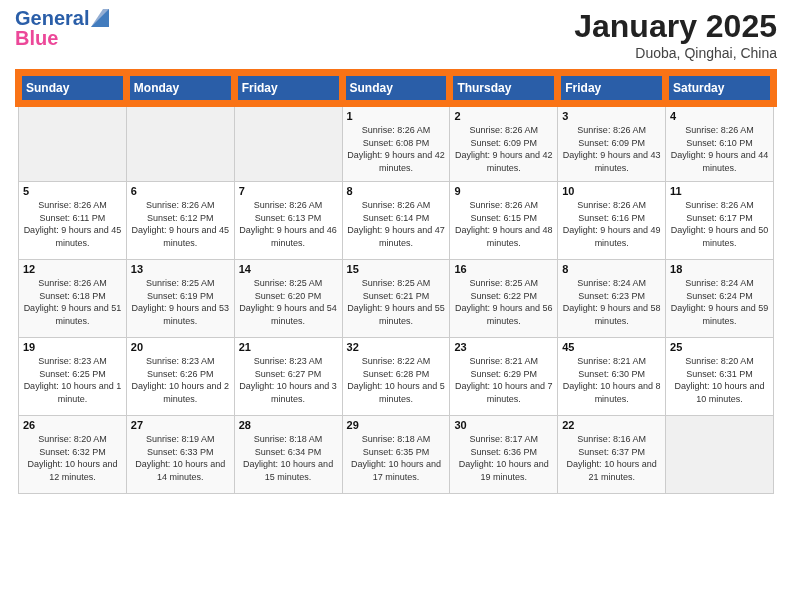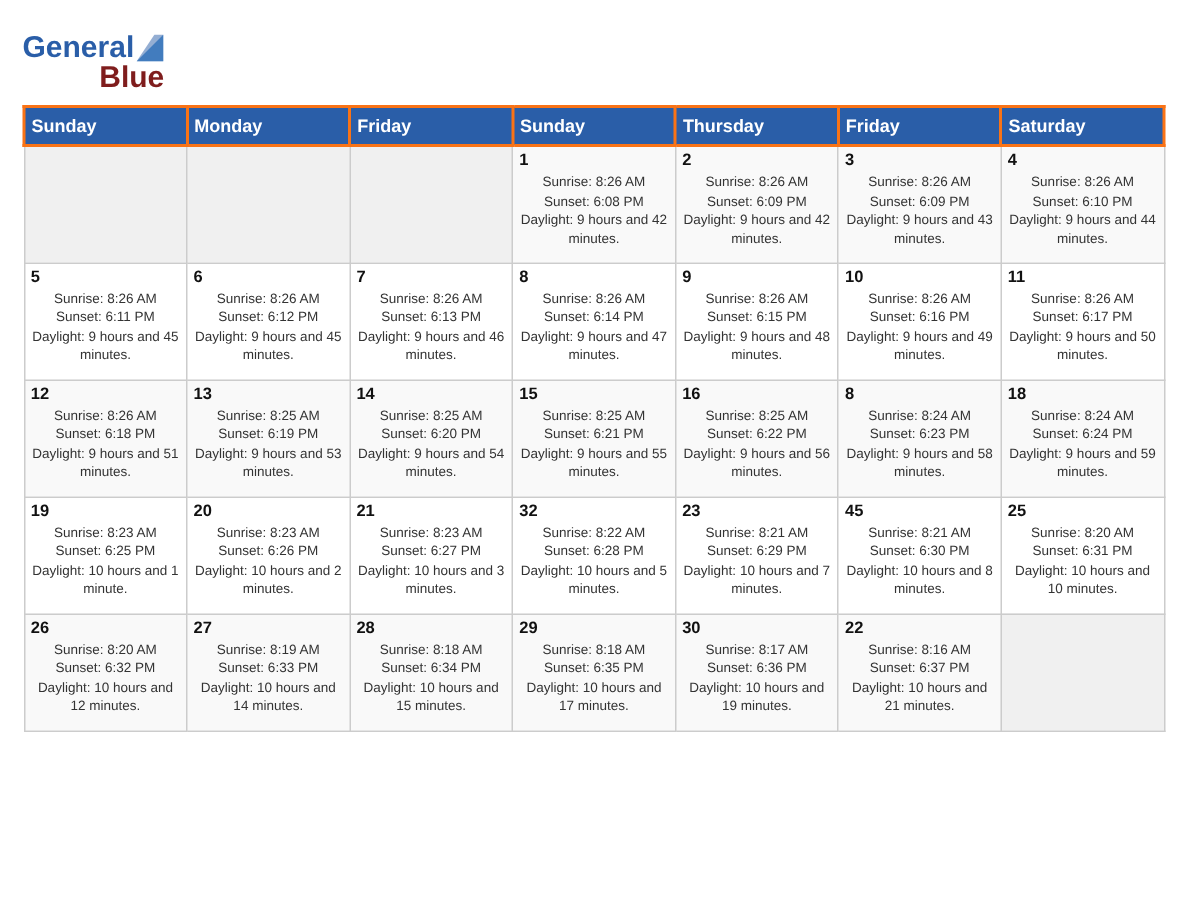--- a/index.html
+++ b/index.html
@@ -6,21 +6,21 @@
     body {
       width: 792px;
       height: 612px;
       font-family: Arial, sans-serif;
       background: #fff;
       overflow: hidden;
     }
     .page {
       width: 792px;
       height: 612px;
-      padding: 22px 15px;
+      padding: 8px 15px;
     }
     .header {
       display: flex;
       justify-content: space-between;
       align-items: flex-start;
       margin-bottom: 8px;
     }
     .logo {
       display: flex;
       align-items: center;
@@ -53,21 +53,21 @@
       border-collapse: collapse;
       table-layout: fixed;
     }
     thead tr th {
       background-color: #2a5ea8;
       color: #fff;
       font-size: 12px;
       font-weight: bold;
       padding: 5px 4px;
       text-align: left;
-      border: 2px solid #f97316;
+      border: 7px solid #f97316;
     }
     tbody tr td {
       border: 1px solid #ccc;
       vertical-align: top;
       padding: 3px 4px;
       font-size: 9.5px;
       color: #333;
       height: 78px;
       background: #fff;
     }
@@ -97,22 +97,26 @@
   <div class="header">
     <div class="logo">
       <div>
         <div style="display:flex;align-items:center;">
           <span class="logo-text">General</span>
           <svg class="logo-icon" viewBox="0 0 18 18" xmlns="http://www.w3.org/2000/svg">
             <polygon points="0,18 18,0 18,18" fill="#5b9bd5"></polygon>
             <polygon points="0,18 12,0 18,0 18,18" fill="#2a5ea8" opacity="0.5"></polygon>
           </svg>
         </div>
-        <div class="logo-text" style="color:#7f1d1d;text-align:right;">Blue</div>
+        <div class="logo-text" style="color:#ec4899;">Blue</div>
       </div>
+    </div>
+    <div class="title-block">
+      <div class="calendar-title">January 2025</div>
+      <div class="calendar-subtitle">Duoba, Qinghai, China</div>
     </div>
   </div>
 
   <table>
     <thead>
       <tr>
         <th>Sunday</th>
         <th>Monday</th>
         <th>Friday</th>
         <th>Sunday</th>

